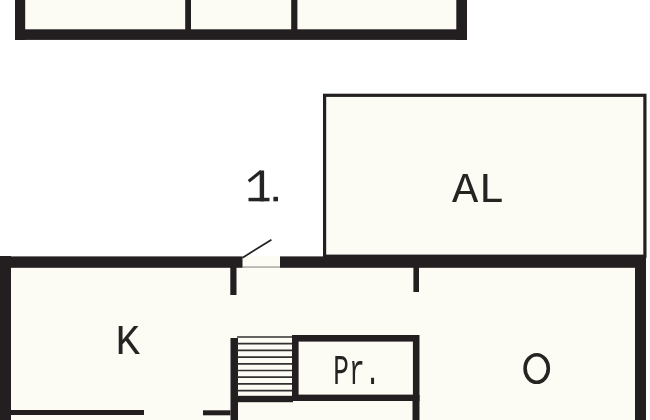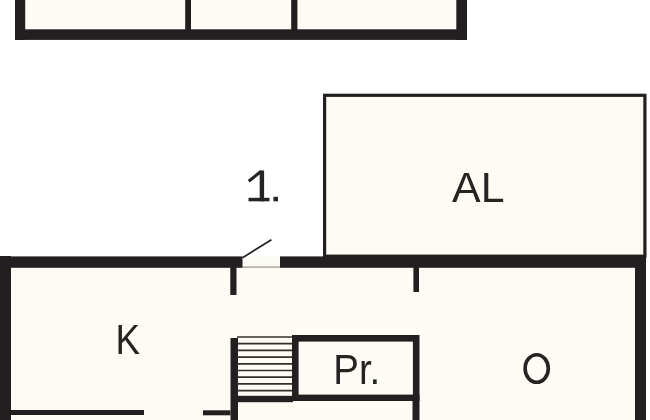--- a/index.html
+++ b/index.html
@@ -1,16 +1,16 @@
 <!DOCTYPE html>
 <html><head>
 <meta charset="utf-8">
 <style>
   html,body{margin:0;padding:0;background:#ffffff;}
-  #plan{width:650px;height:420px;position:relative;font-family:Liberation Sans, sans-serif;}
+  #plan{width:650px;height:420px;position:relative;font-family:Liberation Mono, monospace;}
 </style>
 </head>
 <body>
 <div id="plan">
 <svg width="650" height="420" viewBox="0 0 650 420">
   <rect x="0" y="0" width="650" height="420" fill="#ffffff"></rect>
 
   <rect x="25" y="0" width="160" height="30" fill="#fcfcf4"></rect>
 
   <rect x="191" y="0" width="100" height="30" fill="#fcfcf4"></rect>

